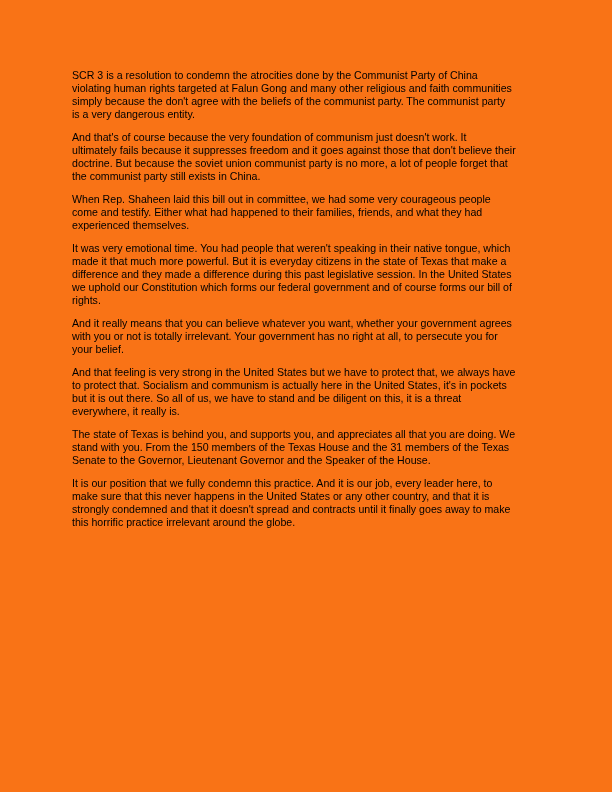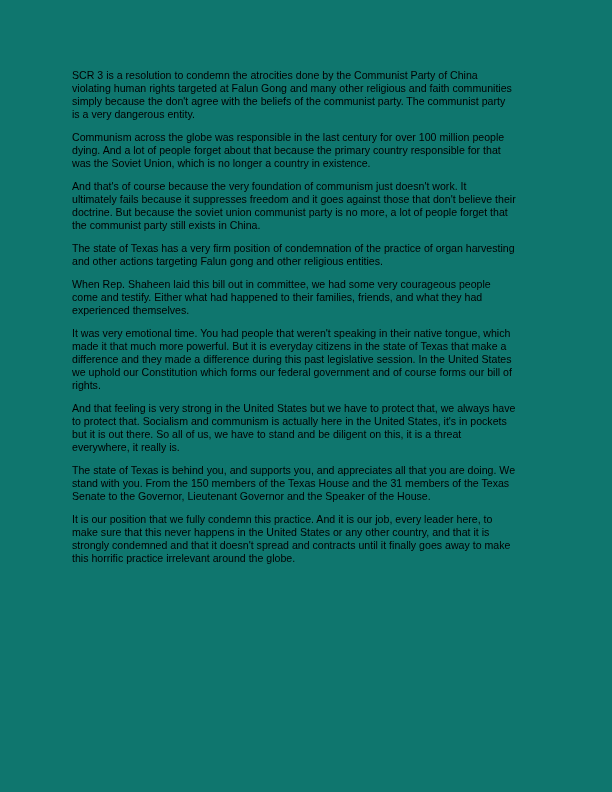--- a/index.html
+++ b/index.html
@@ -4,21 +4,21 @@
 <style>
   html, body {
     margin: 0;
     padding: 0;
     background: #ffffff;
   }
   .page {
     position: relative;
     width: 612px;
     height: 792px;
-    background: #0f766e;
+    background: #f97316;
     box-sizing: border-box;
     padding: 69px 50px 0 72px;
     overflow: hidden;
   }
   .para {
     font-family: "Liberation Sans", sans-serif;
     font-size: 10.6px;
     line-height: 13px;
     color: #000000;
     margin: 0 0 10px 0;
@@ -27,37 +27,35 @@
   }
 </style>
 </head>
 <body>
 
 <div class="page">
   <p class="para">SCR 3 is a resolution to condemn the atrocities done by the Communist Party of China
 violating human rights targeted at Falun Gong and many other religious and faith communities
 simply because the don't agree with the beliefs of the communist party. The communist party
 is a very dangerous entity.</p>
-  <p class="para">Communism across the globe was responsible in the last century for over 100 million people
-dying. And a lot of people forget about that because the primary country responsible for that
-was the Soviet Union, which is no longer a country in existence.</p>
   <p class="para">And that's of course because the very foundation of communism just doesn't work. It
 ultimately fails because it suppresses freedom and it goes against those that don't believe their
 doctrine. But because the soviet union communist party is no more, a lot of people forget that
 the communist party still exists in China.</p>
-  <p class="para">The state of Texas has a very firm position of condemnation of the practice of organ harvesting
-and other actions targeting Falun gong and other religious entities.</p>
   <p class="para">When Rep. Shaheen laid this bill out in committee, we had some very courageous people
 come and testify. Either what had happened to their families, friends, and what they had
 experienced themselves.</p>
   <p class="para">It was very emotional time. You had people that weren't speaking in their native tongue, which
 made it that much more powerful. But it is everyday citizens in the state of Texas that make a
 difference and they made a difference during this past legislative session. In the United States
 we uphold our Constitution which forms our federal government and of course forms our bill of
 rights.</p>
+  <p class="para">And it really means that you can believe whatever you want, whether your government agrees
+with you or not is totally irrelevant. Your government has no right at all, to persecute you for
+your belief.</p>
   <p class="para">And that feeling is very strong in the United States but we have to protect that, we always have
 to protect that. Socialism and communism is actually here in the United States, it's in pockets
 but it is out there. So all of us, we have to stand and be diligent on this, it is a threat
 everywhere, it really is.</p>
   <p class="para">The state of Texas is behind you, and supports you, and appreciates all that you are doing. We
 stand with you. From the 150 members of the Texas House and the 31 members of the Texas
 Senate to the Governor, Lieutenant Governor and the Speaker of the House.</p>
   <p class="para">It is our position that we fully condemn this practice. And it is our job, every leader here, to
 make sure that this never happens in the United States or any other country, and that it is
 strongly condemned and that it doesn't spread and contracts until it finally goes away to make

